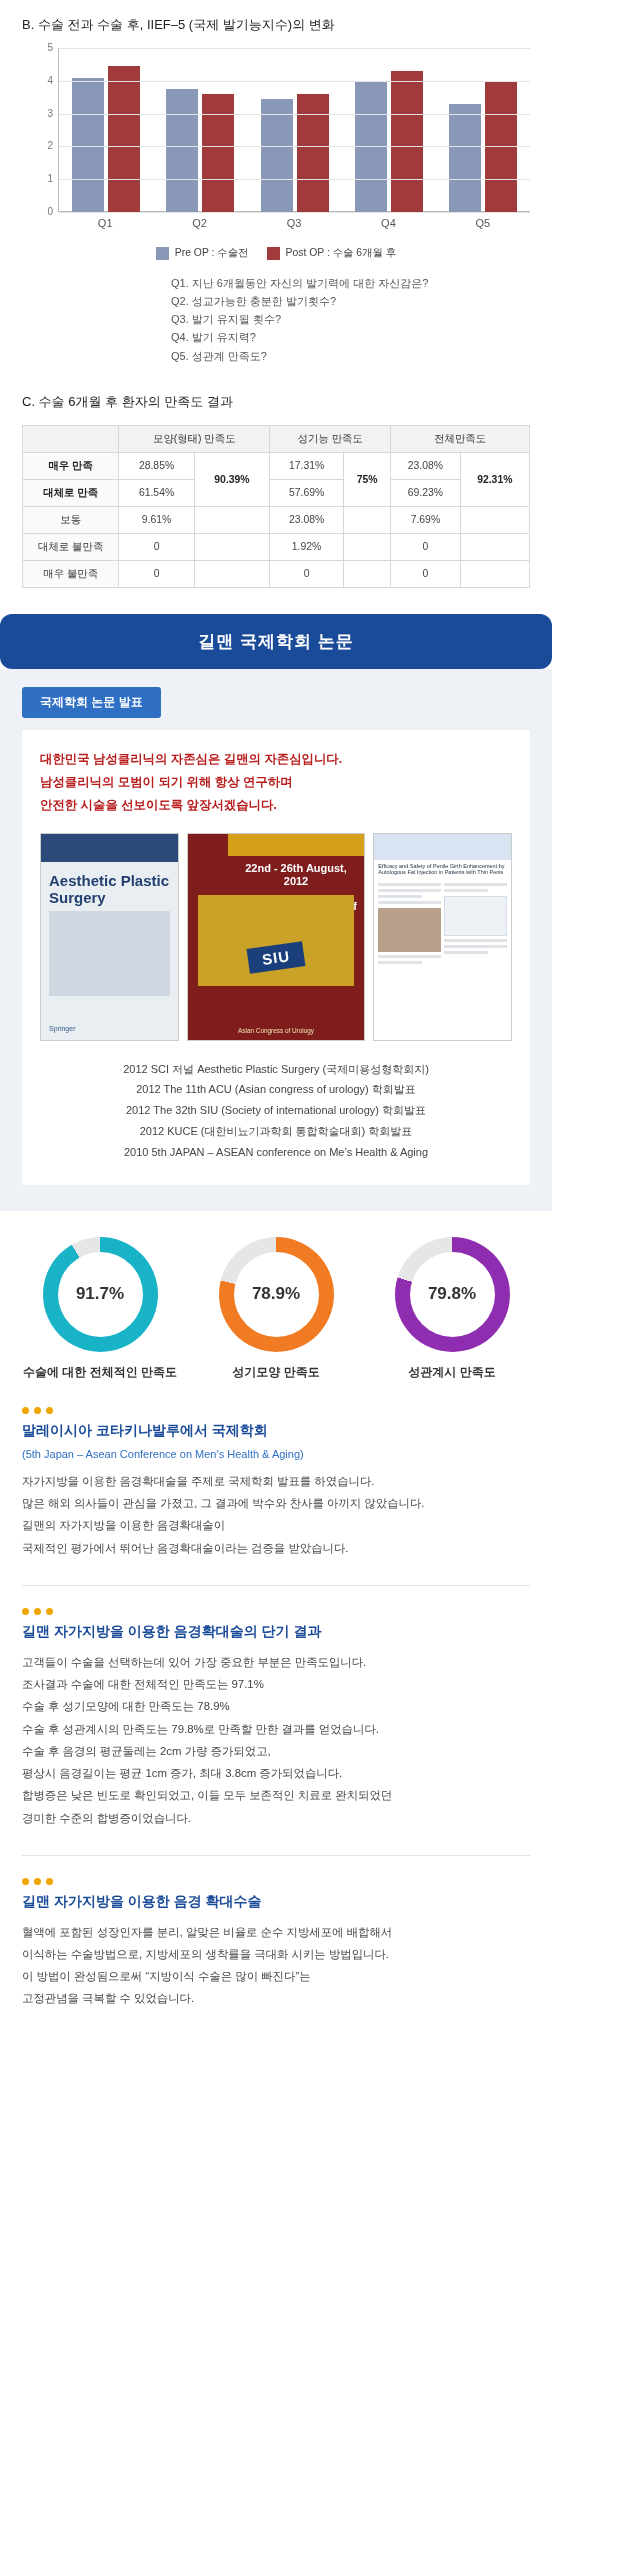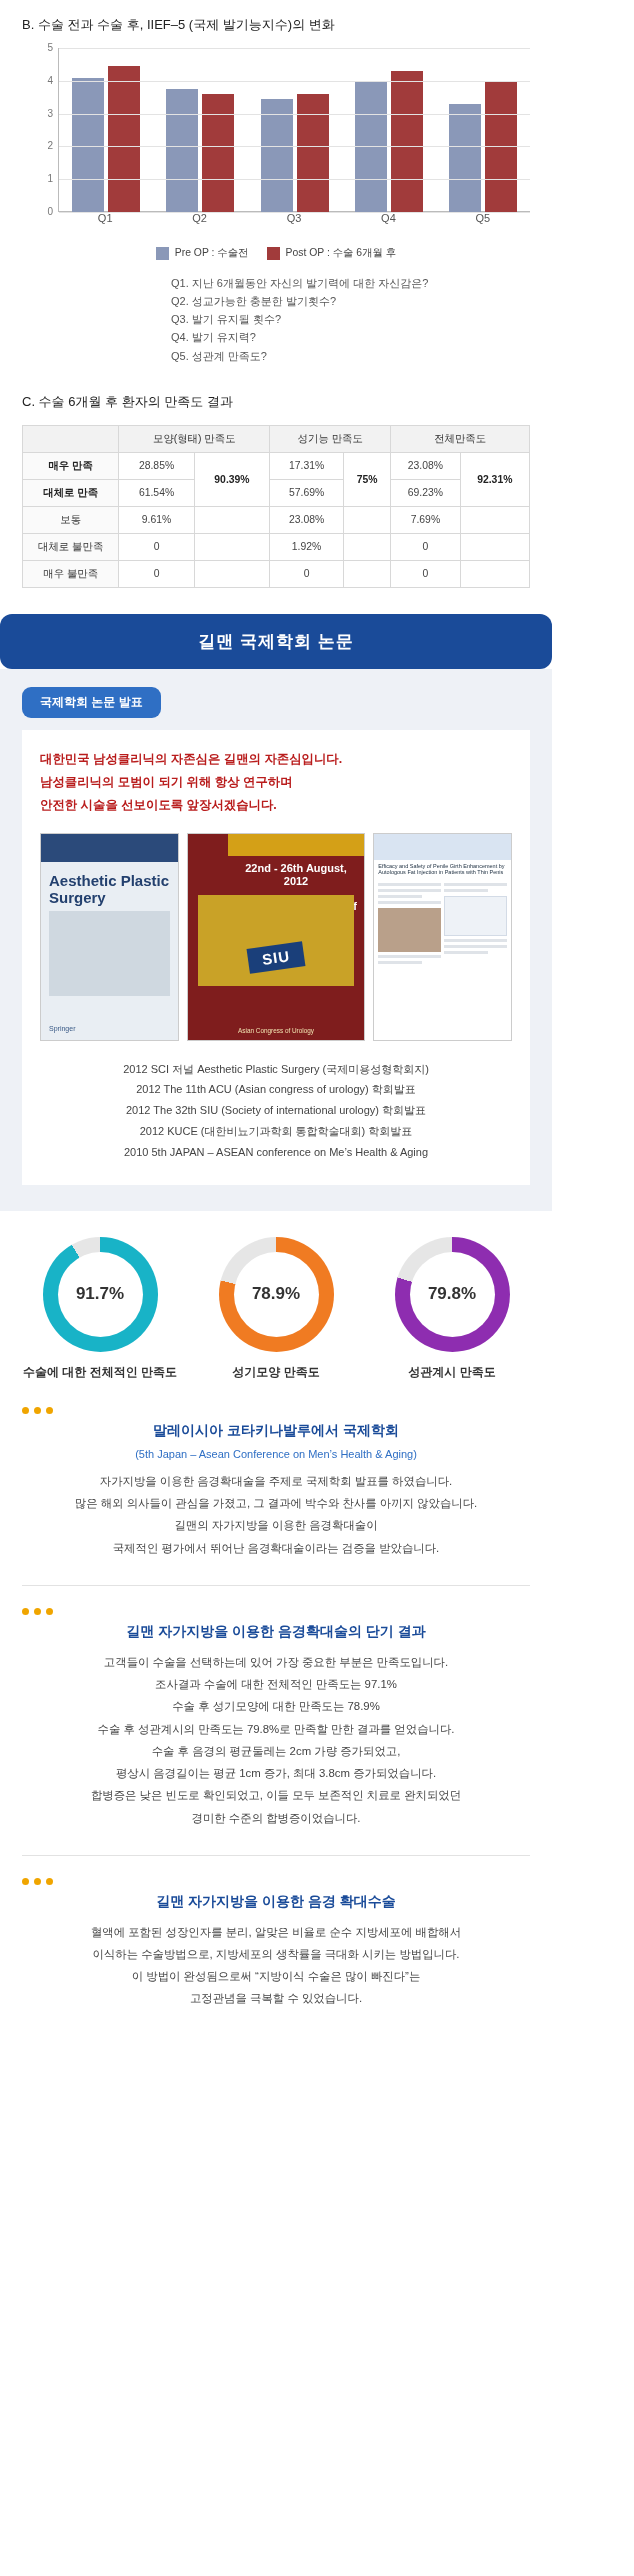--- a/index.html
+++ b/index.html
@@ -20,21 +20,21 @@
   .chart-area { position: relative; height: 164px; margin-left: 30px; border-left: 1px solid #bbb; }
   .gridline { position: absolute; left: 0; right: 0; border-top: 1px solid #e3e3e3; }
   .ytick { position: absolute; left: -26px; width: 20px; text-align: right; font-size: 10px; color: #777; transform: translateY(-6px); }
   .axis-base { position: absolute; left: 0; right: 0; bottom: 0; border-top: 1px solid #bbb; }
   .groups { position:absolute; left:0; right:0; bottom:0; top:0; display:flex; }
   .group { flex:1; display:flex; align-items:flex-end; justify-content:center; gap: 4px; position: relative; }
   .bar { width: 32px; }
   .bar.pre { background: #8a98b8; }
   .bar.post { background: #a13b3b; }
   .xlabels { display:flex; margin-left: 30px; }
-  .xlabels div { flex:1; text-align:center; font-size: 11px; color: #555; }
+  .xlabels div { flex:1; text-align:center; font-size: 11px; color: #555; padding-top: 5px; }
   .legend { display:flex; justify-content:center; gap: 18px; margin-top: 10px; }
   .legend .item { display:flex; align-items:center; gap:6px; font-size: 10.4px; color:#444; }
   .legend .sw { width: 13px; height: 13px; display:inline-block; }
   .legend .sw.pre { background:#8a98b8; }
   .legend .sw.post { background:#a13b3b; }
   .qlist { margin: 14px 0 0 149px; font-size: 11px; color:#555; line-height: 1.65; }
 
   
   .sec-c { padding: 22px 22px 26px 22px; }
   table.sat { width: 100%; border-collapse: collapse; font-size: 10.4px; color:#444; }
@@ -42,21 +42,21 @@
   table.sat thead th { background: #f2f2f2; color:#333; }
   table.sat td.lbl { background:#fafafa; text-align:center; color:#333; }
   table.sat td.bold { font-weight: bold; color:#222; }
   table.sat td.sum { font-weight: bold; color:#222; }
 
   
   .banner { background:#1a4b99; color:#fff; text-align:center; font-size: 17px; font-weight:bold; letter-spacing: 1px; padding: 16px 0; border-radius: 12px; }
 
   
   .papers { background:#eef1f6; padding: 18px 22px 26px 22px; }
-  .tagline { display:inline-block; background:#2f6fc4; color:#fff; font-size:12px; font-weight:bold; padding:7px 18px; border-radius: 9px; }
+  .tagline { display:inline-block; background:#2f6fc4; color:#fff; font-size:12px; font-weight:bold; padding:7px 18px; border-radius: 3px; }
   .paper-card { background:#fff; margin-top: 12px; padding: 18px 18px 22px 18px; }
   .lead { color:#b91c1c; font-size: 12.4px; line-height: 1.85; font-weight:bold; }
   .covers { display:flex; gap: 8px; margin-top: 16px; }
   .cover { flex:1; height: 208px; border:1px solid #ccc; position:relative; overflow:hidden; }
   .cover1 { background:#e9eef3; }
   .cover1 .c1-top { background:#2b4a7a; height:28px; }
   .cover1 .c1-title { color:#23406e; font-size: 15px; font-weight:bold; padding:10px 8px 0 8px; line-height:1.15; }
   .cover1 .c1-img { position:absolute; left:8px; right:8px; top:77px; bottom:44px; background:#cfd8e0; }
   .cover1 .c1-foot { position:absolute; left:8px; bottom:8px; font-size:7px; color:#3a5a86; }
   .cover1 .c1-sub { font-size:6.4px; color:#4a6a96; padding: 4px 8px; }
@@ -83,21 +83,21 @@
   .donut .hole { width: 85px; height: 85px; background:#fff; border-radius:50%; display:flex; align-items:center; justify-content:center; font-size: 17px; font-weight:bold; color:#333; }
   .donut-cap { margin-top: 12px; font-size: 12px; font-weight:bold; color:#333; }
 
   
   .articles { padding: 18px 22px 30px 22px; }
   .dots { display:flex; gap:5px; margin-bottom: 8px; }
   .dots span { width:7px; height:7px; border-radius:50%; background:#f0a500; display:block; }
   .art-h { font-size: 14px; font-weight:bold; color:#1a4b99; }
   .art-sub { font-size: 11px; color:#2f6fc4; margin-top: 8px; }
   .art-body { font-size: 11.4px; color:#444; line-height: 1.95; margin-top: 10px; }
-  .art-block { margin-bottom: 26px; text-align: center; }
+  .art-block { margin-bottom: 26px; }
   hr.sep { border:0; border-top:1px solid #e2e2e2; margin: 0 0 22px 0; }
 </style>
 </head>
 <body>
 
 <div class="page">
 
   <section class="sec-b">
     <div class="sec-title">B. 수술 전과 수술 후, IIEF–5 (국제 발기능지수)의 변화</div>
 

